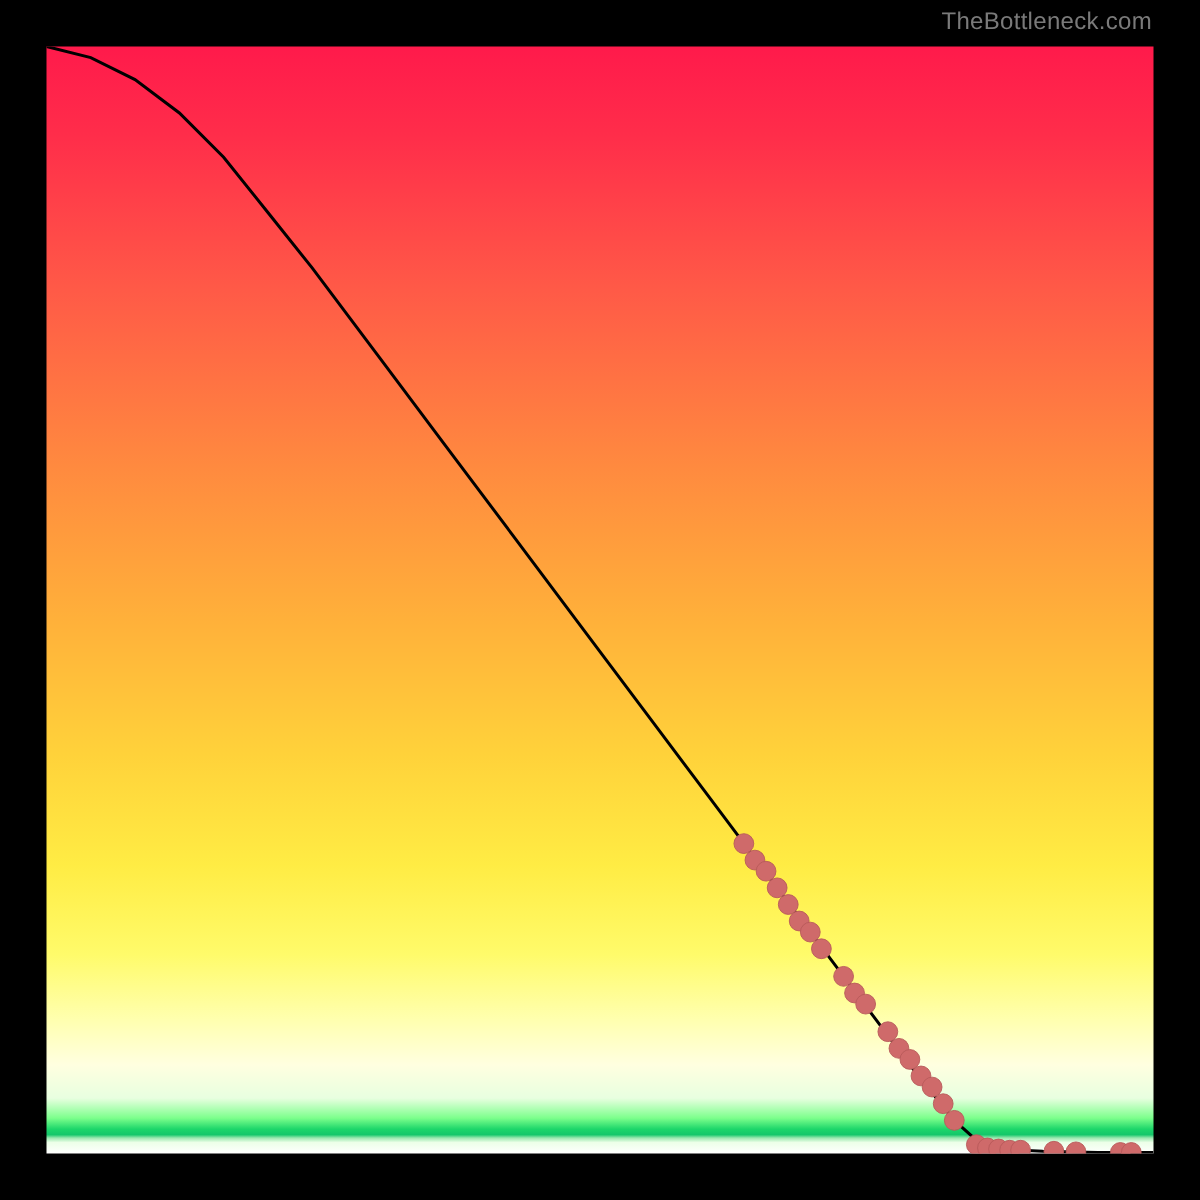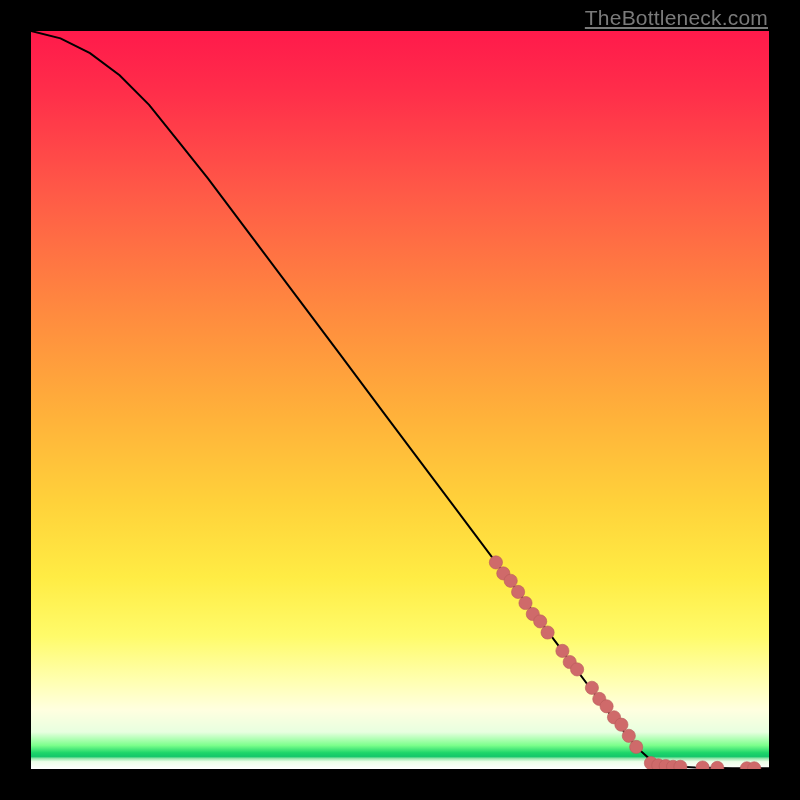--- a/index.html
+++ b/index.html
@@ -43,24 +43,23 @@
       #9be8b0 98.6%,
       #ecffe8 99%,
       #ffffff 100%
     );
   }
   .watermark {
     position: absolute;
     top: 6px;
     right: 32px;
     color: #7a7a7a;
-    font-size: 21px;
+    font-size: 16px;
     letter-spacing: 0.2px;
     user-select: none;
-    text-decoration: underline;
   }
   svg.overlay {
     position: absolute;
     left: 0;
     top: 0;
     width: 738px;
     height: 738px;
   }
   .curve {
     fill: none;

